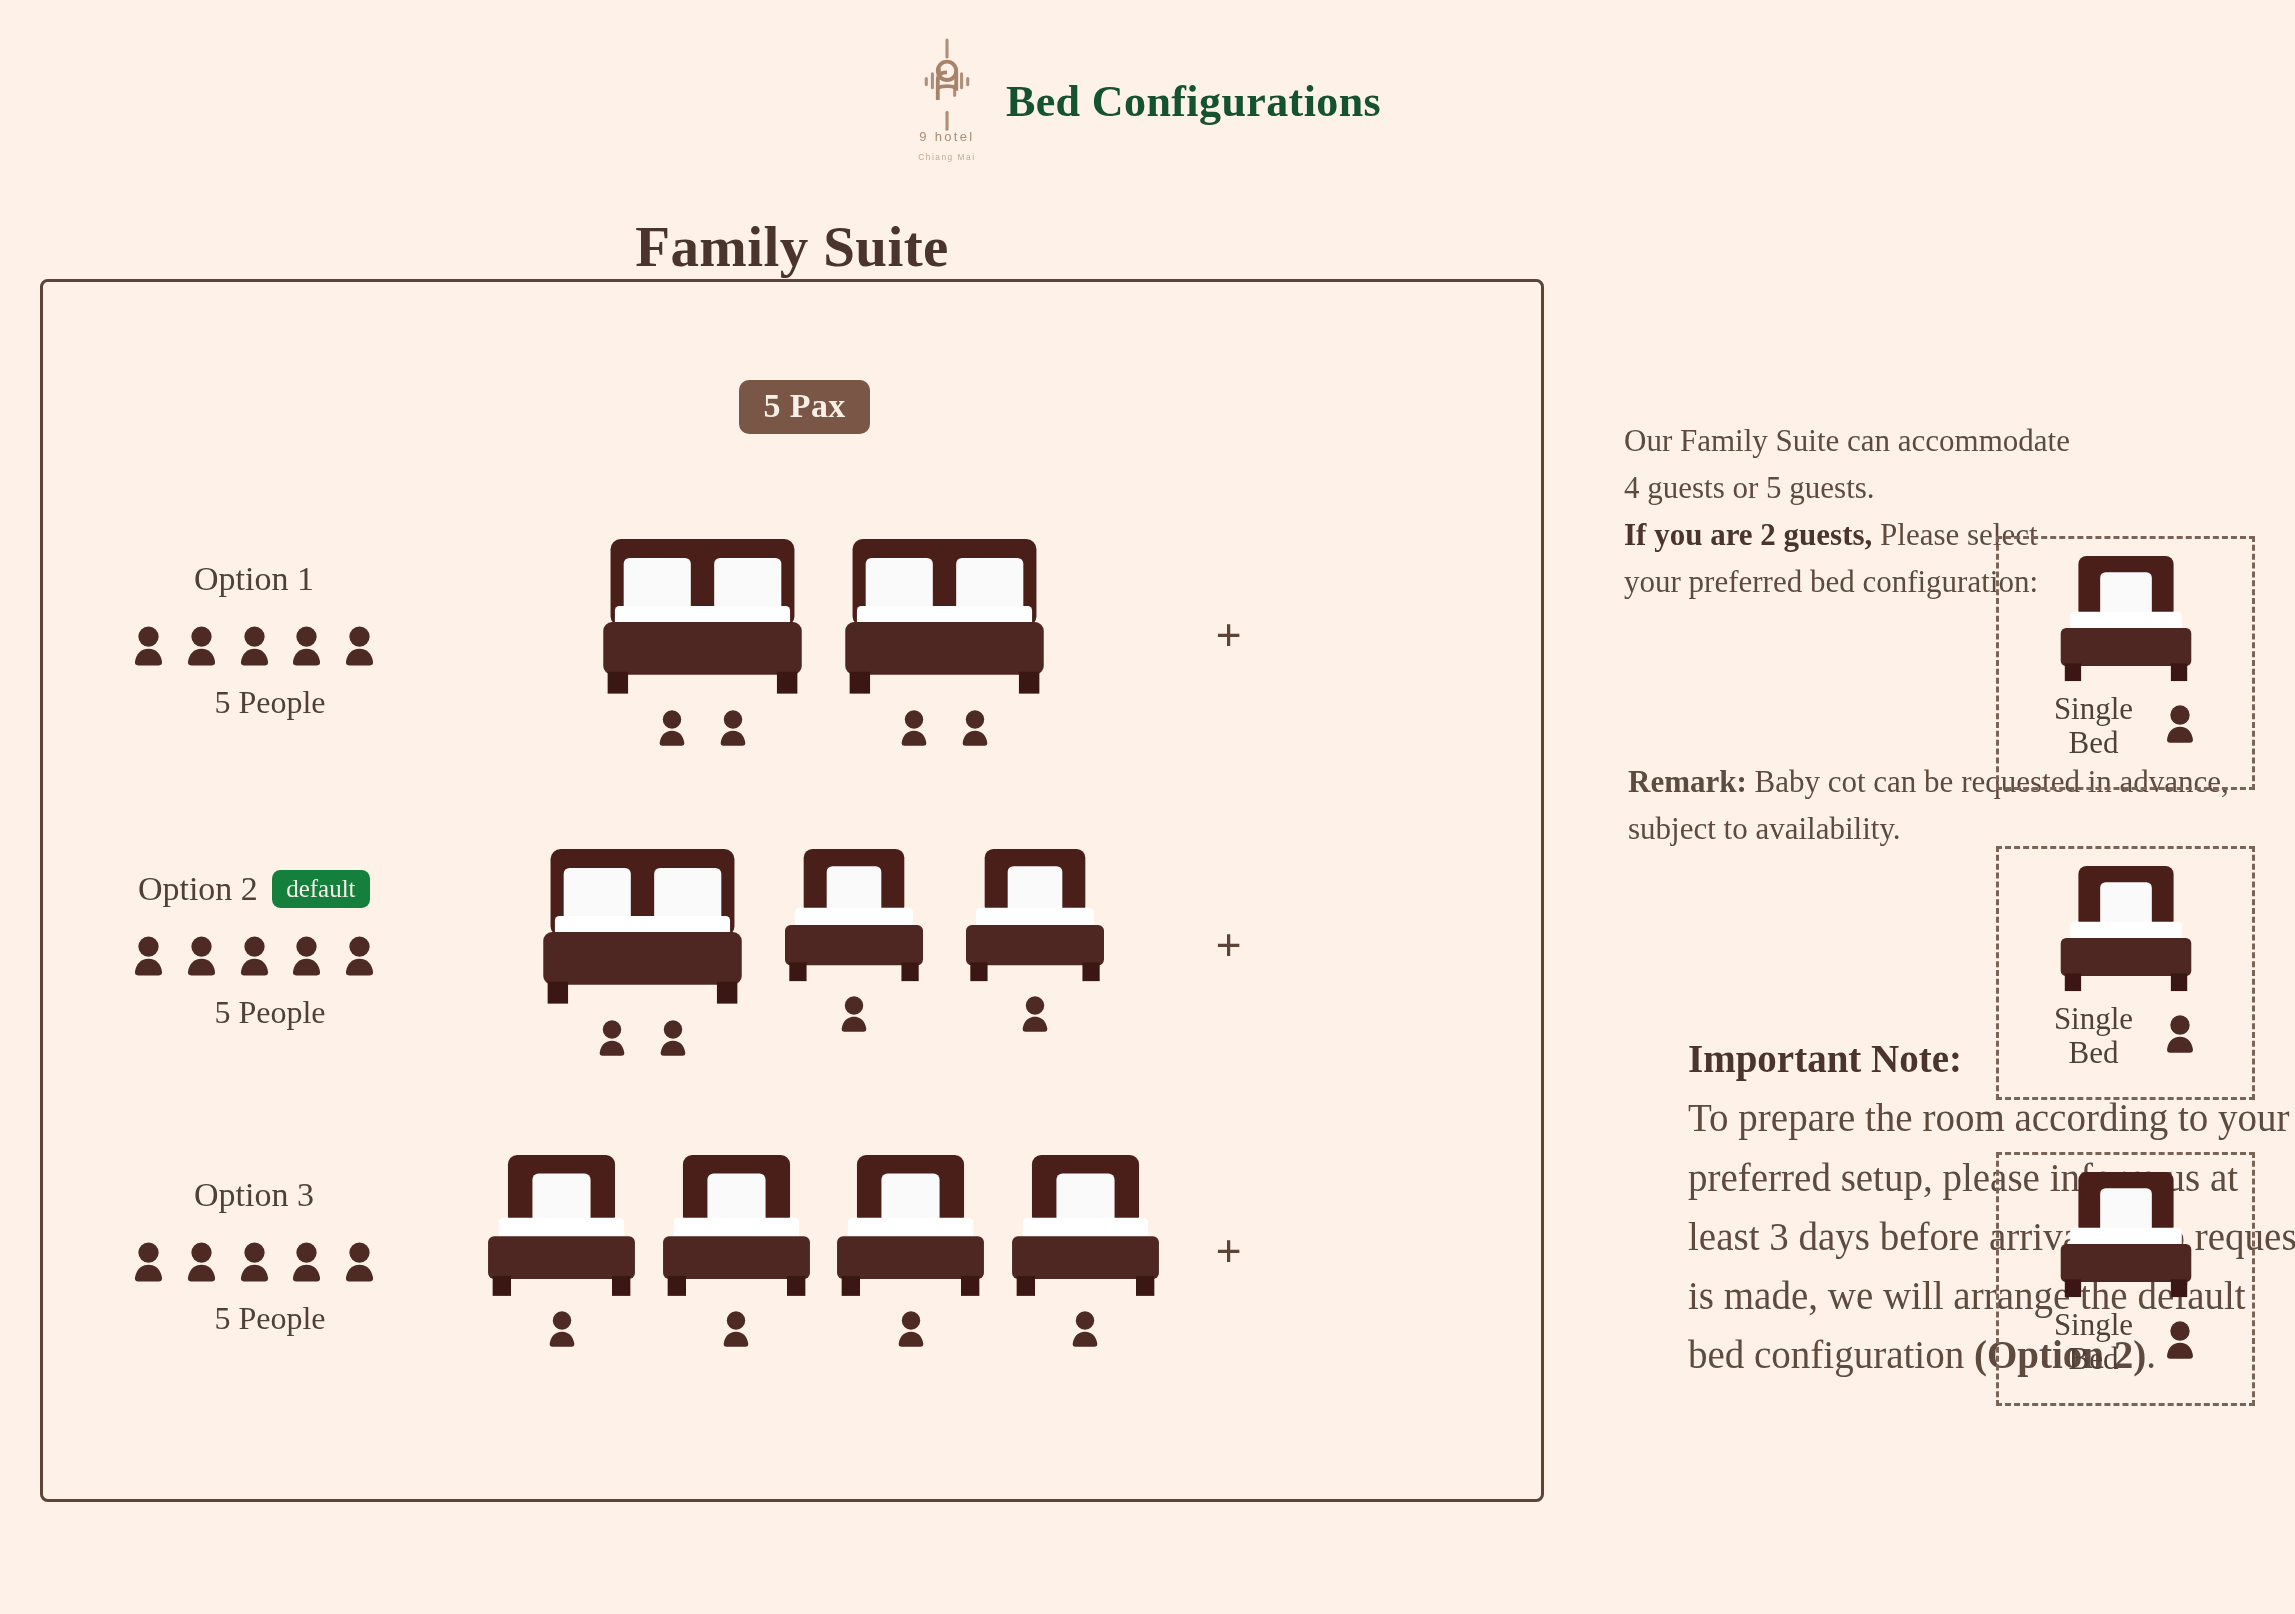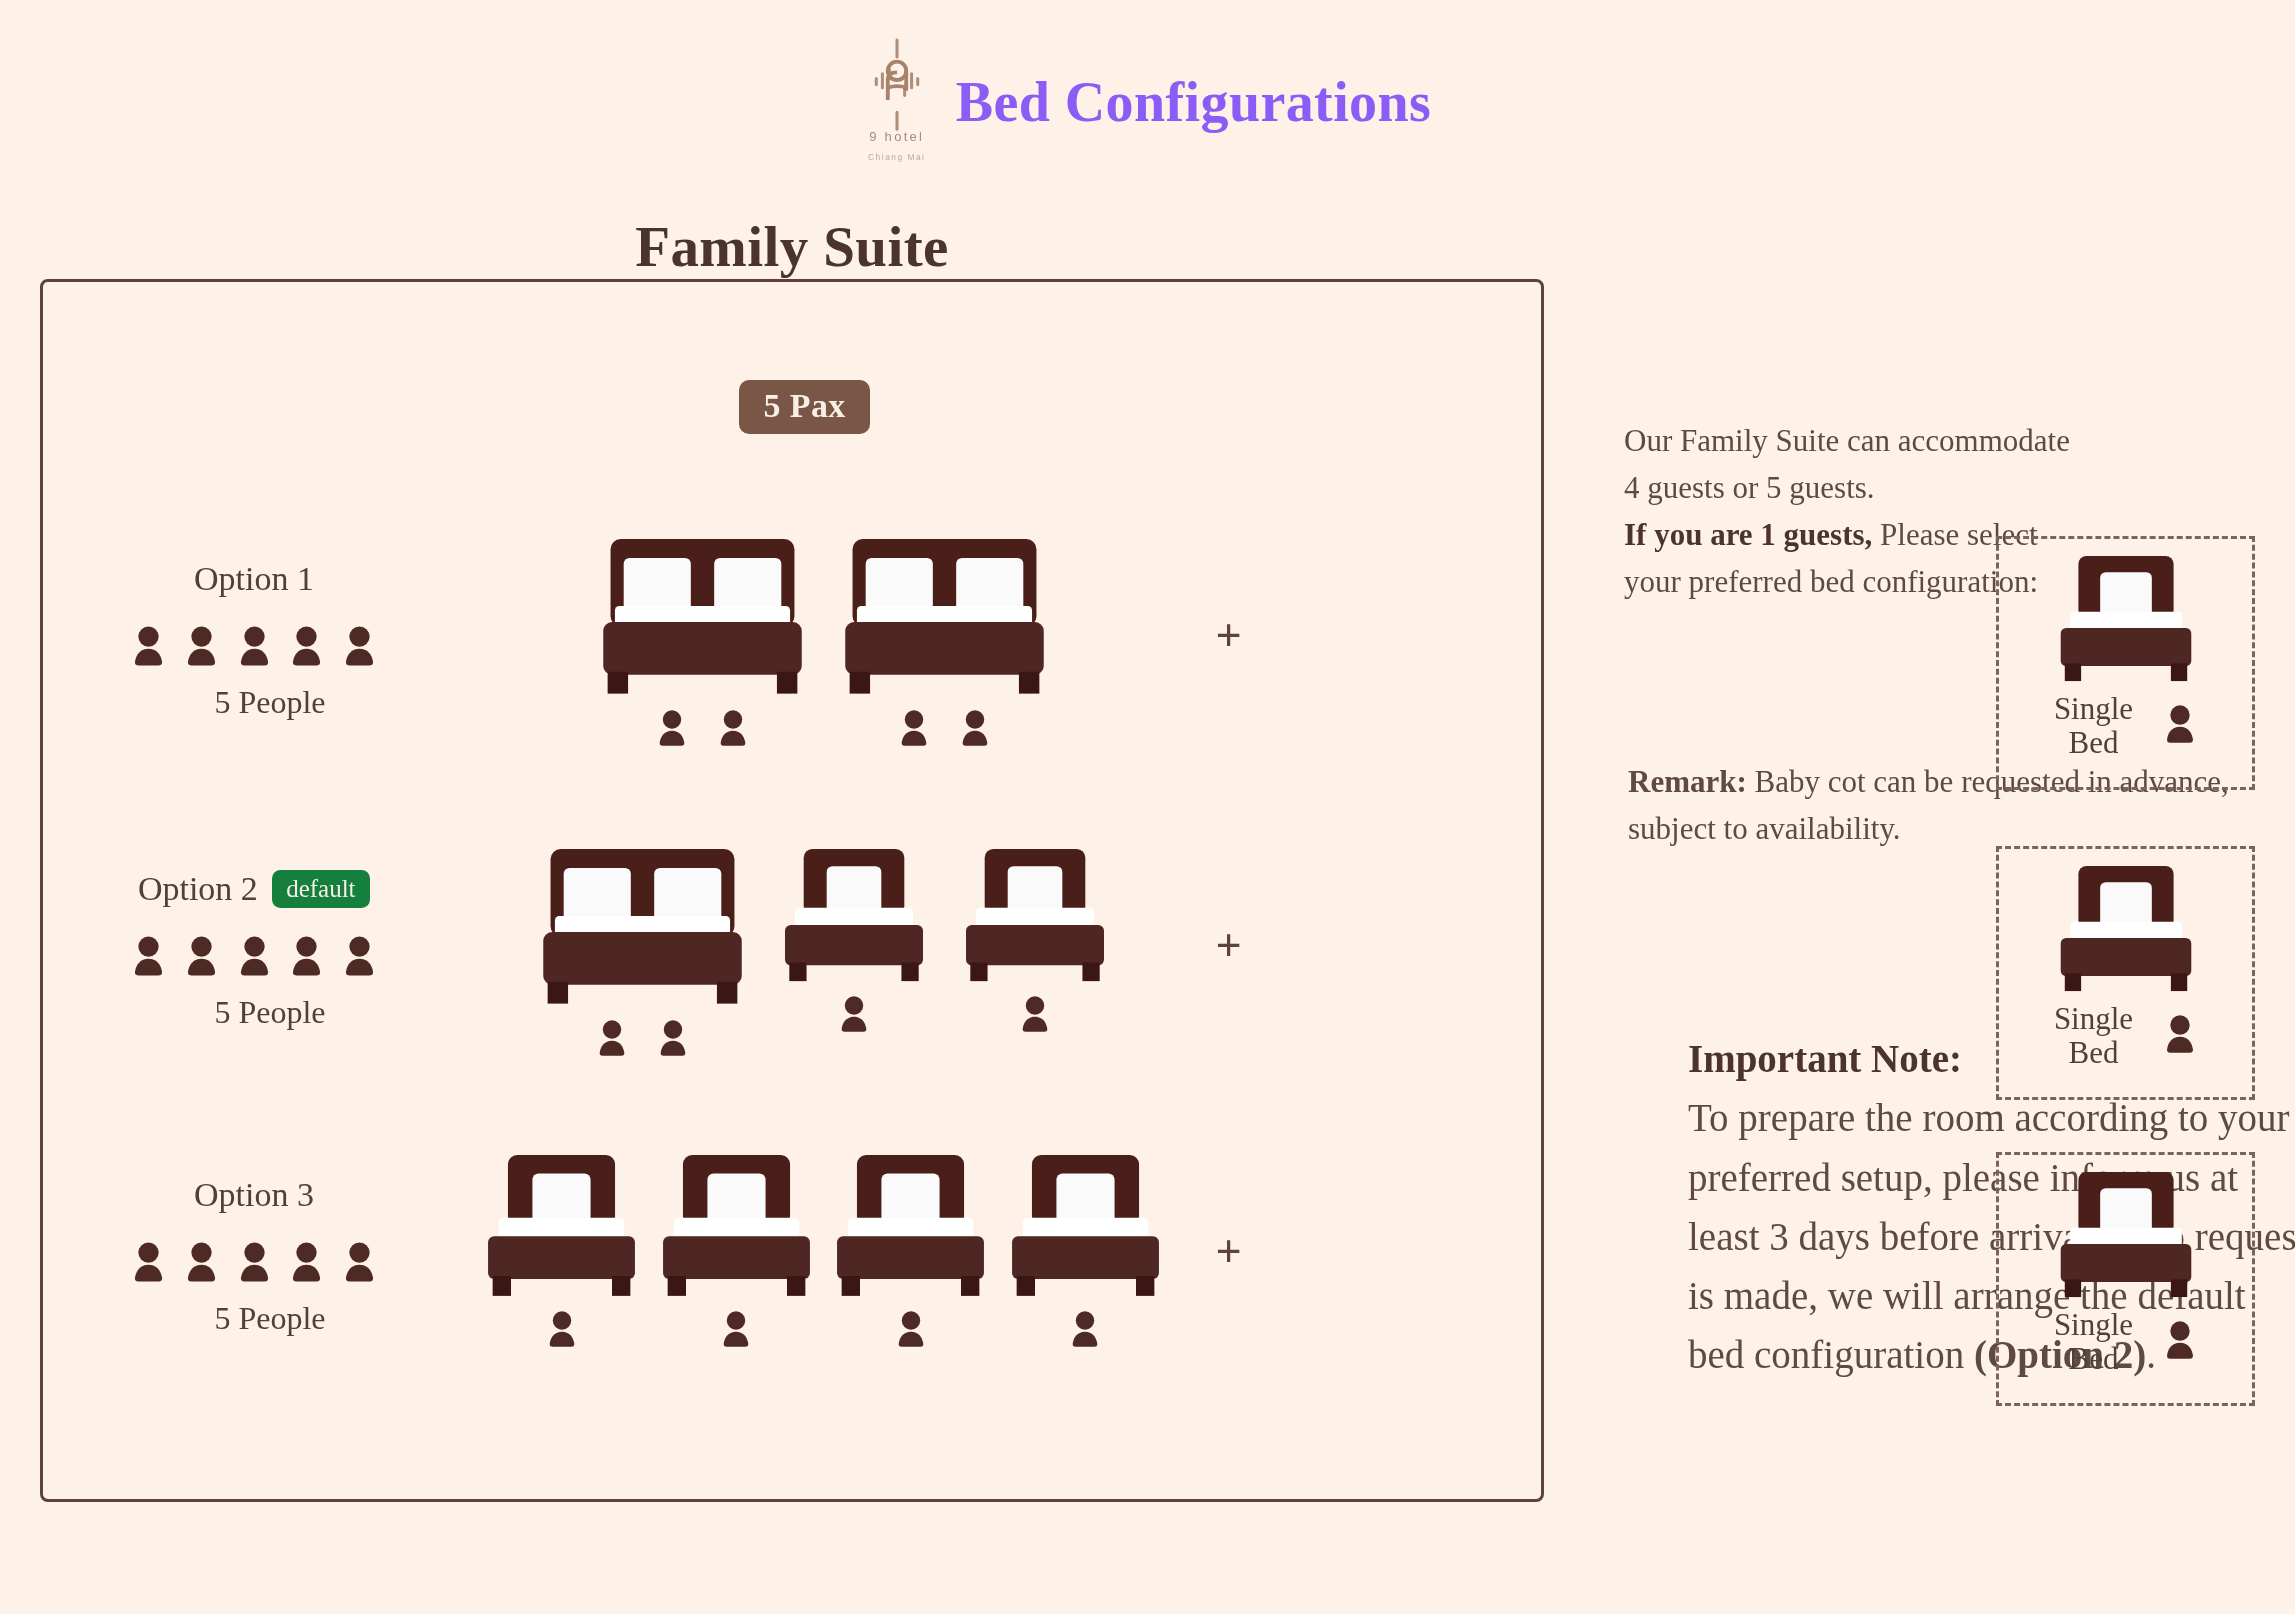--- a/index.html
+++ b/index.html
@@ -25,21 +25,21 @@
     font-family:"Liberation Sans",sans-serif;
     text-align:right;
   }
   .logo-sub{
     position:absolute;left:50%;transform:translateX(-50%);
     bottom:4.6px;white-space:nowrap;
     font-size:8.4px;letter-spacing:1.5px;color:#C2A894;
     font-family:"Liberation Sans",sans-serif;
   }
   .main-title{
-    font-size:56px;font-weight:bold;color:#8b5cf6;
+    font-size:44px;font-weight:bold;color:#14532d;
     letter-spacing:0.4px;line-height:1;
     font-family:"Liberation Serif",serif;
   }
 
   
   .panel{
     position:absolute;left:40px;top:279px;
     width:1504px;height:1223px;
     border:3.1px solid #5E4339;
     border-radius:7.7px;
@@ -482,21 +482,21 @@
       </div>
       <div class="plus-col">+</div>
       <div style="width: 266px; flex: 0 0 auto;"></div>
     </div>
   </div>
 
 <div class="sidetext">
   <div>Our Family Suite can accommodate</div>
   <div>4 guests or 5 guests.</div>
   <div>
-    <b>If you are 1 guests,</b><span> Please select</span>
+    <b>If you are 2 guests,</b><span> Please select</span>
   </div>
   <div>your preferred bed configuration:</div>
 </div>
 
 <div class="block-remark">
   <b>Remark:</b><span> Baby cot can be requested in advance, subject to availability.</span>
 </div>
 
 <div class="block-note">
   <span class="note-head">Important Note:</span>

